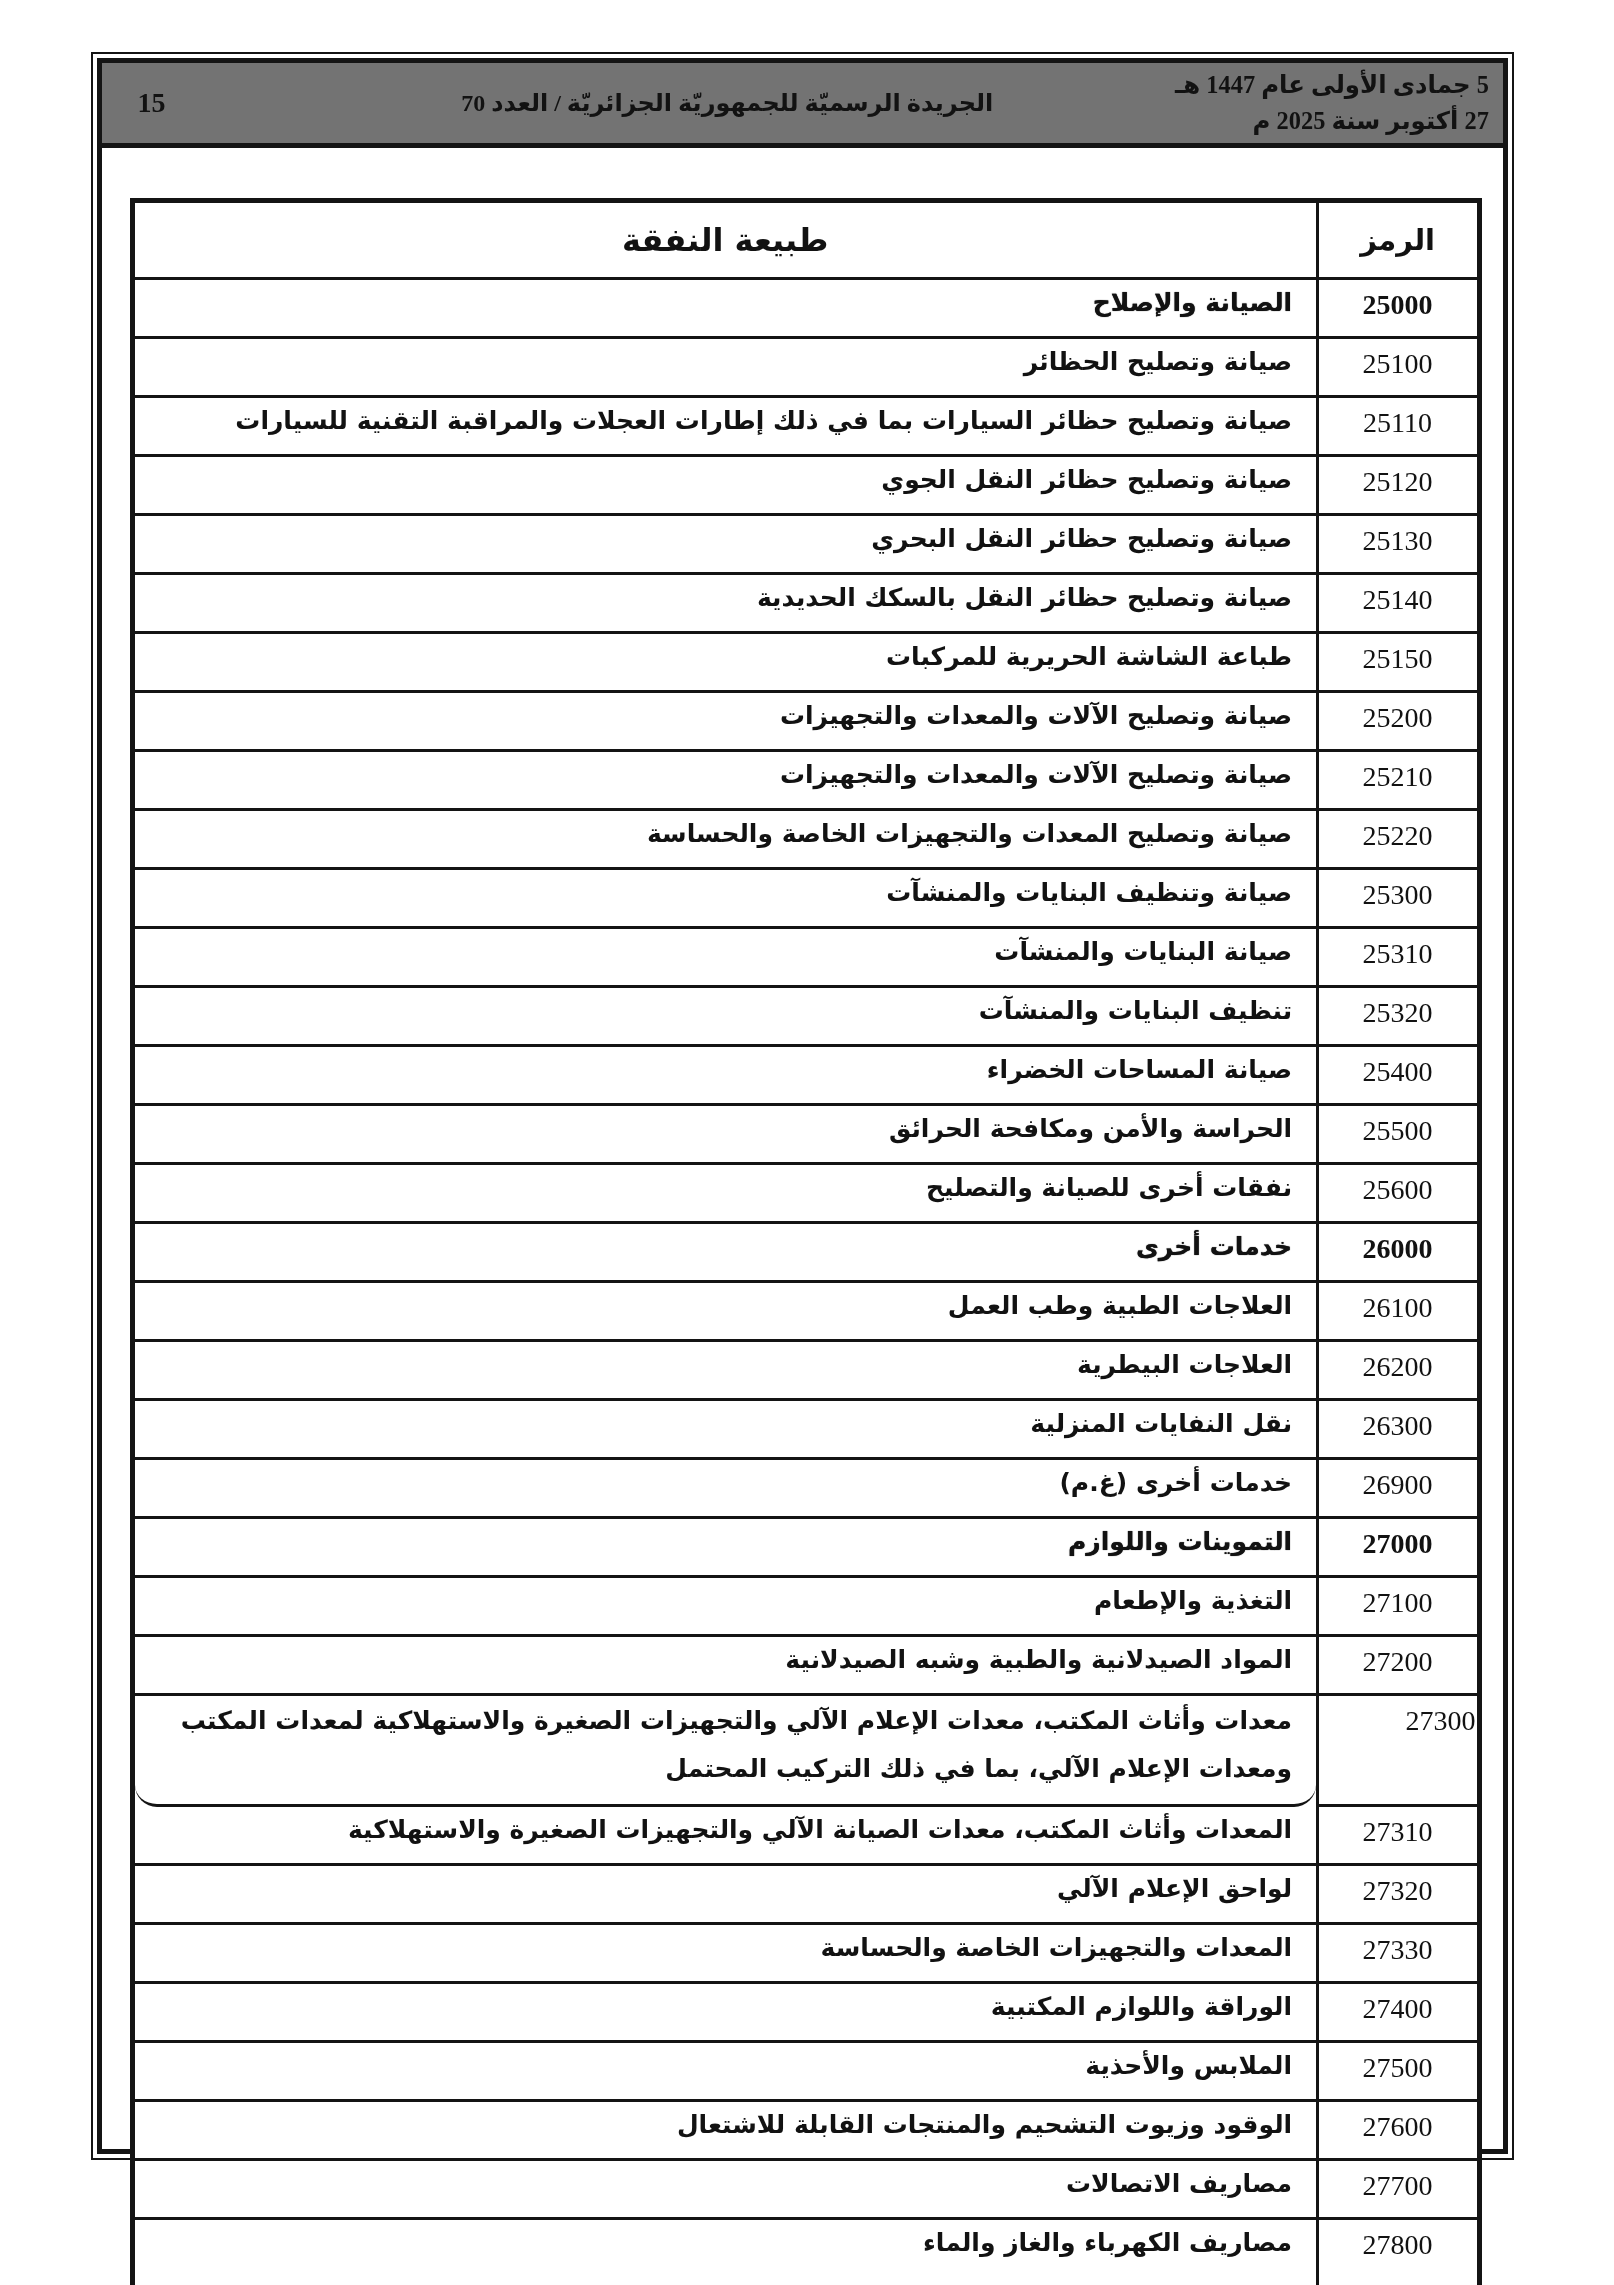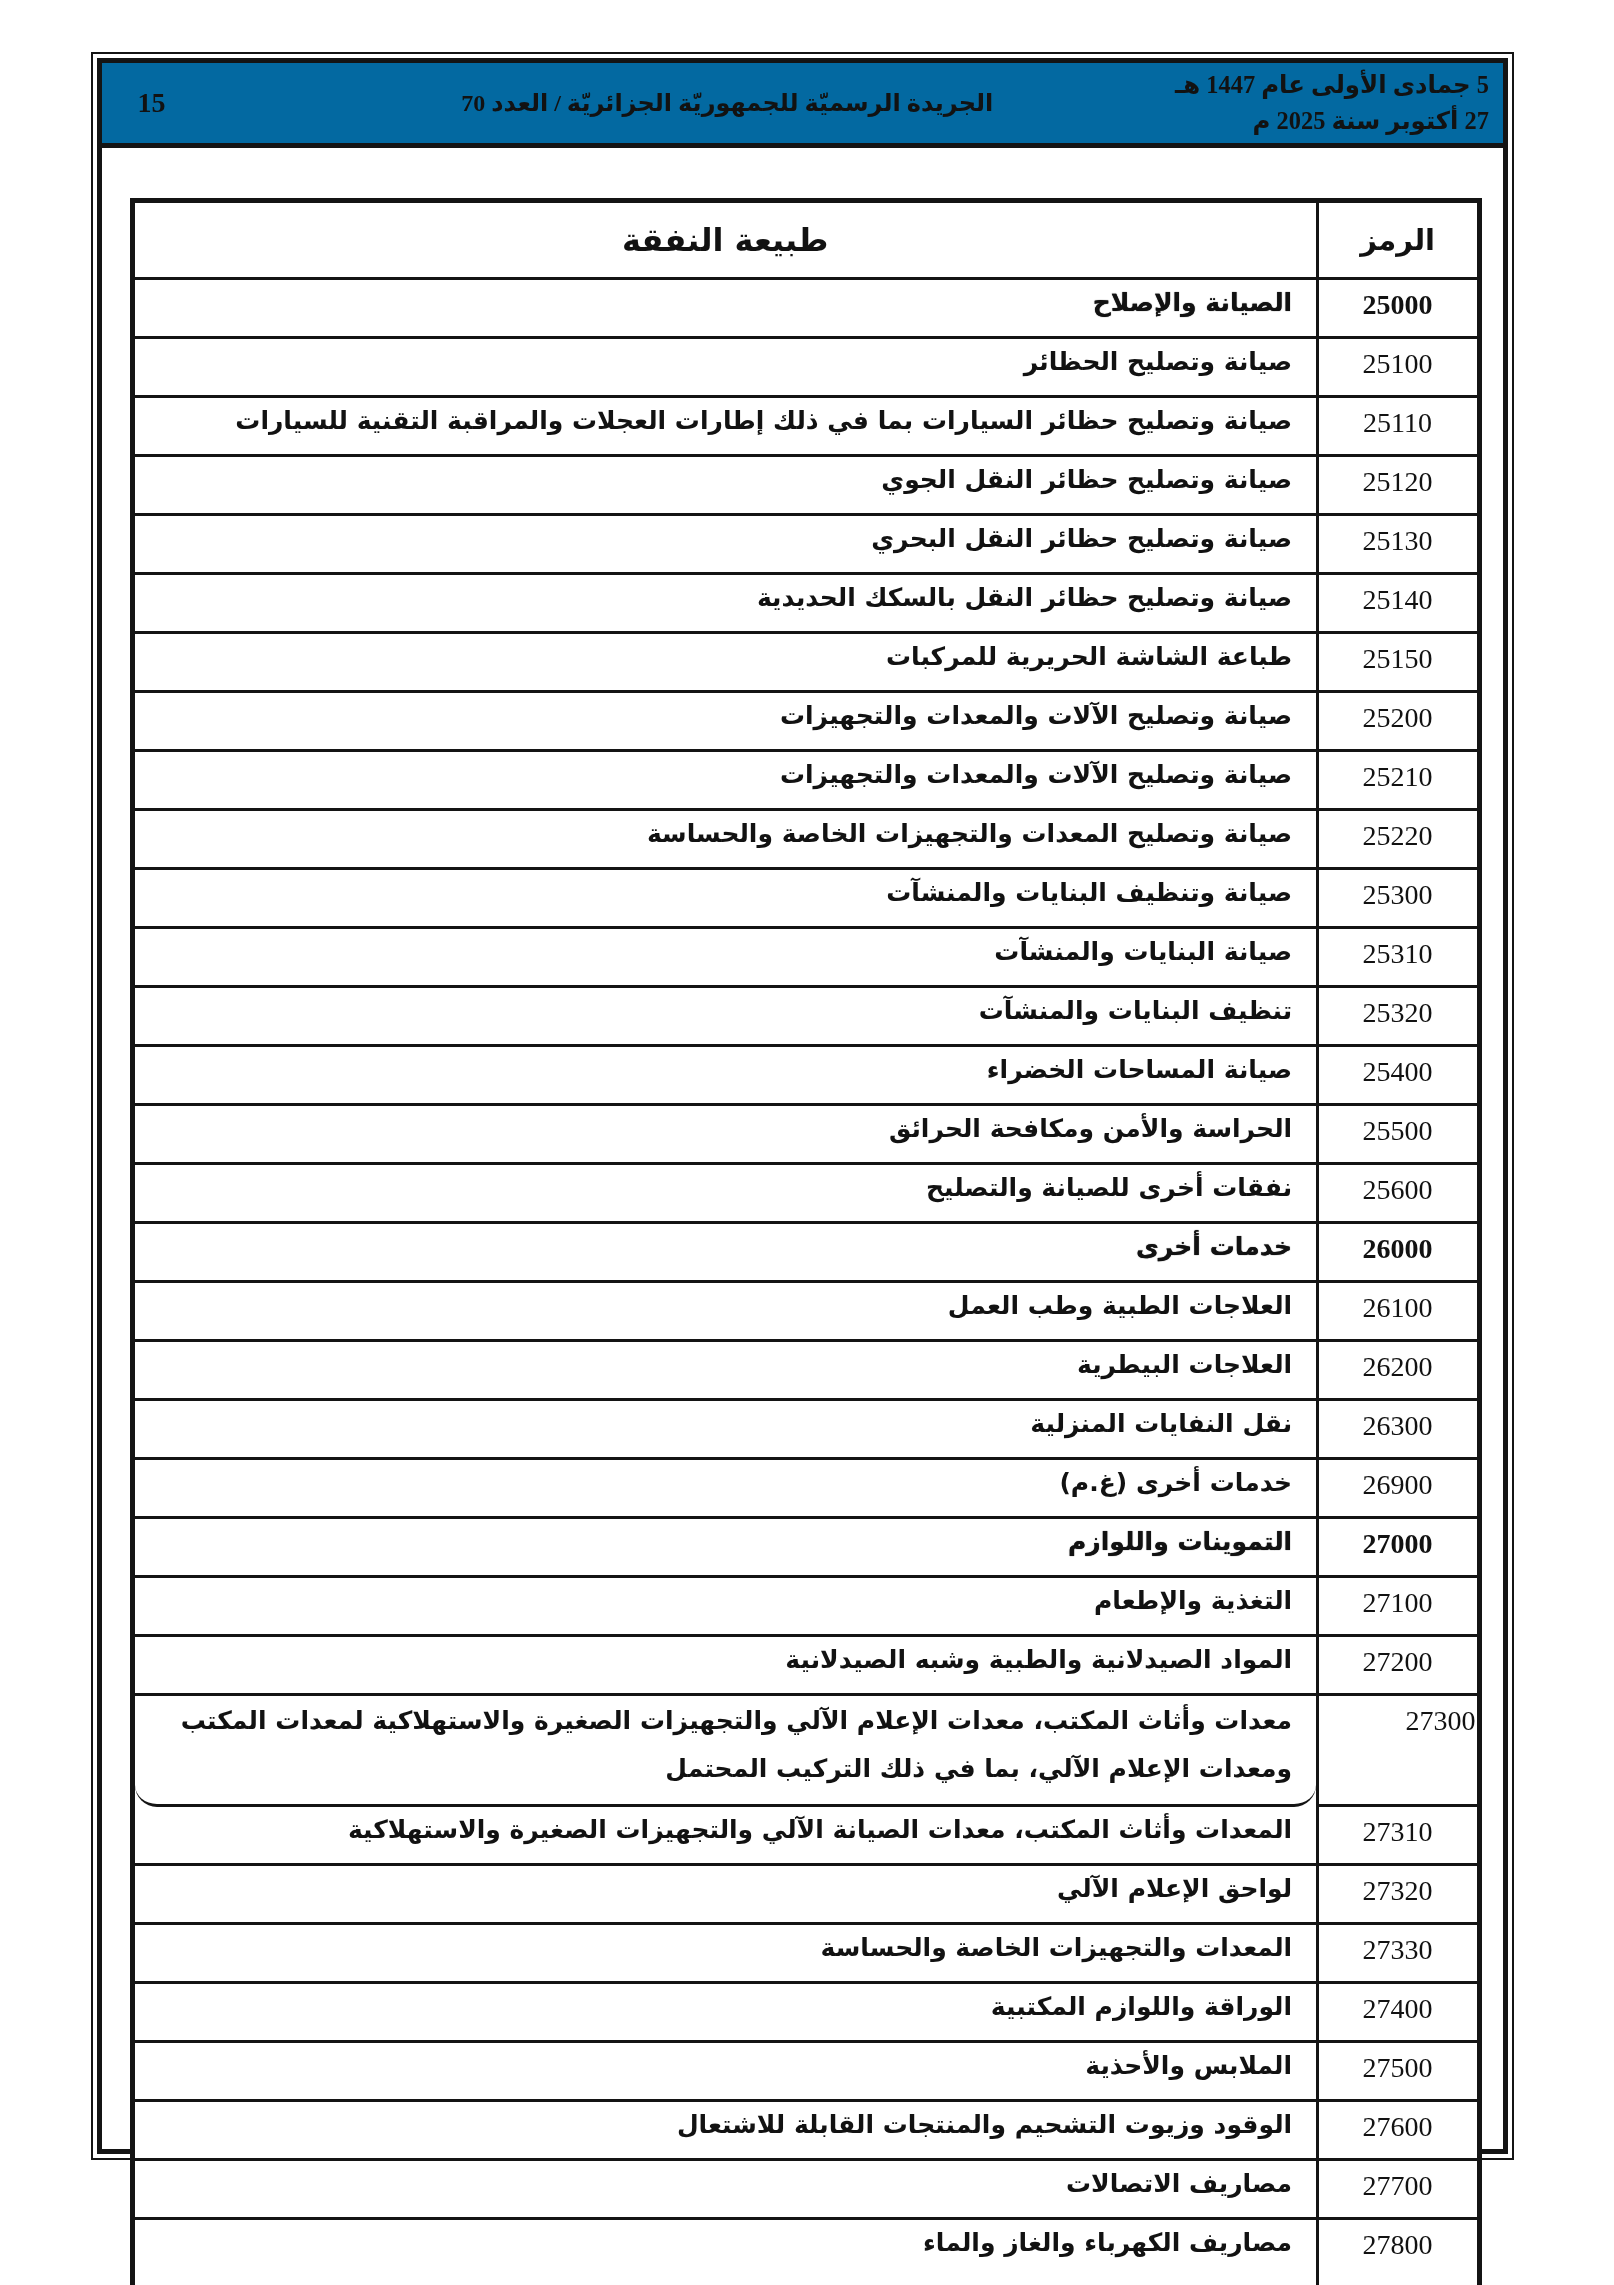--- a/index.html
+++ b/index.html
@@ -12,21 +12,21 @@
   .page-frame{
     position:absolute;left:91px;top:52px;width:1419px;height:2104px;
     border:2.7px solid #141414;background:#ffffff;
   }
   .page-frame-inner{
     position:absolute;left:3.6px;top:3.6px;right:3.6px;bottom:3.6px;
     border:5.4px solid #141414;
   }
   
   .masthead{
-    height:80px;background:#0369a1;border-bottom:5.4px solid #141414;
+    height:80px;background:#737373;border-bottom:5.4px solid #141414;
     direction:rtl;display:flex;align-items:center;
     font-family:"Liberation Serif","DejaVu Sans",sans-serif;
   }
   .masthead .dates{
     width:308px;padding-right:14.5px;text-align:right;
     font-size:24.4px;font-weight:bold;line-height:36px;white-space:nowrap;
   }
   .masthead .gazette-title{
     flex:1;text-align:center;font-size:24px;font-weight:bold;white-space:nowrap;
   }

